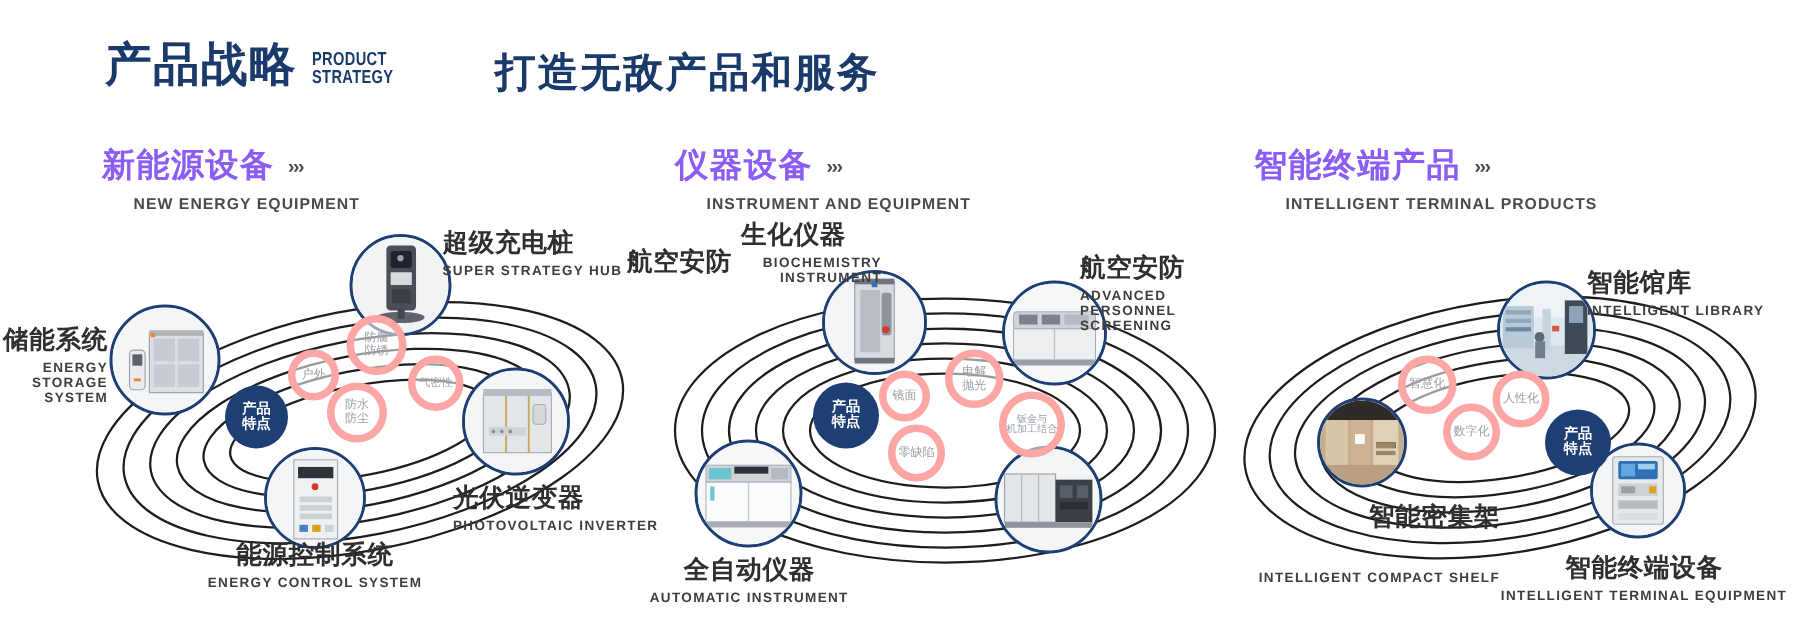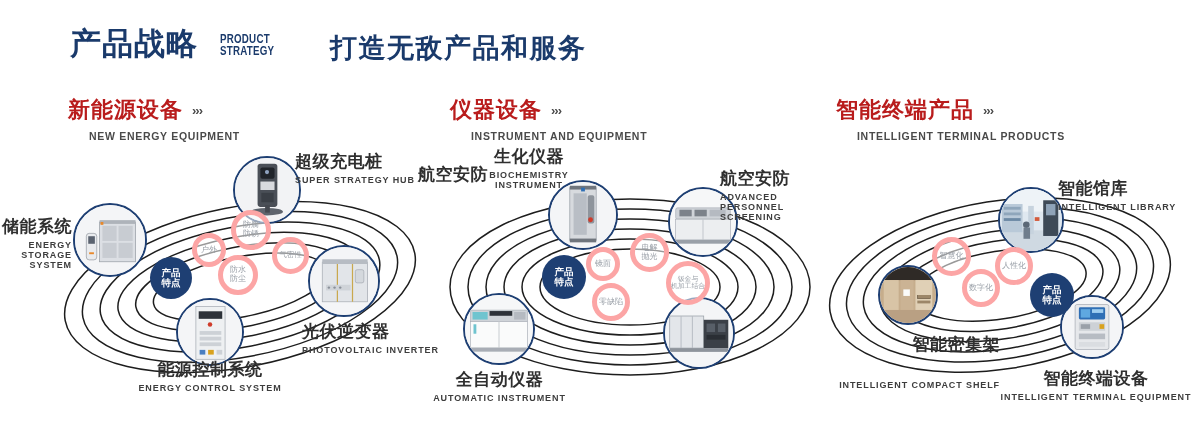--- a/index.html
+++ b/index.html
@@ -7,41 +7,41 @@
     width:1200px;height:422px;
     background:#ffffff;
     font-family:"Liberation Sans","DejaVu Sans",sans-serif;
     overflow:hidden;
     position:relative;
     color:#2b2b2b;
   }
   .stage{position:relative;width:1200px;height:422px;}
 
   
-  .header{position:absolute;left:70px;top:28px;display:flex;align-items:flex-end;gap:12px;justify-content:space-between;}
+  .header{position:absolute;left:70px;top:28px;display:flex;align-items:flex-end;gap:0;justify-content:space-between;}
   .hdr-cn{
     font-size:31px;font-weight:bold;color:#1a3a6b;letter-spacing:1px;
     line-height:1;font-family:"DejaVu Sans",sans-serif;
   }
   .hdr-en{
     margin-left:10px;margin-bottom:1px;
     font-size:12.5px;font-weight:bold;color:#1a3a6b;
     line-height:1.02;letter-spacing:.3px;
     transform:scaleX(.78);transform-origin:left bottom;
     font-family:"Liberation Sans",sans-serif;
   }
   .hdr-sub{
     position:absolute;left:330px;top:30px;
     font-size:27px;font-weight:bold;color:#1a3a6b;letter-spacing:1.5px;
     font-family:"DejaVu Sans",sans-serif;
   }
 
   
   .sect{position:absolute;}
-  .sect-cn{font-size:22px;font-weight:bold;color:#b91c1c;letter-spacing:1px;
+  .sect-cn{font-size:22px;font-weight:bold;color:#8b5cf6;letter-spacing:1px;
            font-family:"DejaVu Sans",sans-serif;display:inline-block;vertical-align:middle;}
   .sect-arrows{display:inline-block;vertical-align:middle;margin-left:9px;
            font-size:13px;color:#4a4a4a;letter-spacing:-1px;font-weight:bold;}
   .sect-en{font-size:10.5px;color:#4a4a4a;letter-spacing:.7px;margin-top:5px;
            font-family:"Liberation Sans",sans-serif;font-weight:600;padding-left:21px;}
 
   
   .cluster{position:absolute;width:400px;height:250px;}
   .rings{position:absolute;left:0;top:0;width:400px;height:250px;}
 
@@ -218,21 +218,21 @@
         <rect x="21" y="4" width="28" height="4" fill="#6f757d"></rect>
         <rect x="21" y="60" width="28" height="4" fill="#6f757d"></rect>
         <rect x="33" y="6" width="4" height="4" fill="#2f6fb5"></rect>
       </svg>
     </div>
     <div class="lbl right" style="left:-32px;top:8px;width:100px;">
       <div class="cn">航空安防</div>
     </div>
     <div class="lbl center" style="left:50px;top:-10px;width:118px;">
       <div class="cn">生化仪器</div>
-      <div class="en" style="white-space:normal;">BIOCHEMISTRY INSTRUMENT</div>
+      <div class="en" style="white-space:normal;text-align:right;">BIOCHEMISTRY INSTRUMENT</div>
     </div>
 
     <div class="node" style="left:248px;top:32px;width:70px;height:70px;">
       <svg class="art" viewBox="0 0 70 70">
         <rect x="0" y="0" width="70" height="70" fill="#f6f7f8"></rect>
         <rect x="6" y="20" width="58" height="12" rx="2" fill="#cfd3d8" stroke="#a8adb5" stroke-width=".7"></rect>
         <rect x="6" y="32" width="58" height="22" fill="#eceef0" stroke="#a8adb5" stroke-width=".7"></rect>
         <rect x="10" y="22" width="13" height="7" fill="#7c828a"></rect>
         <rect x="26" y="22" width="13" height="7" fill="#7c828a"></rect>
         <rect x="42" y="22" width="17" height="7" fill="#b5bac1"></rect>

